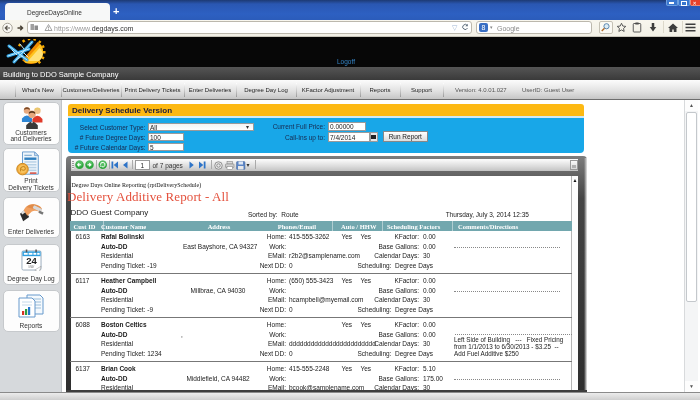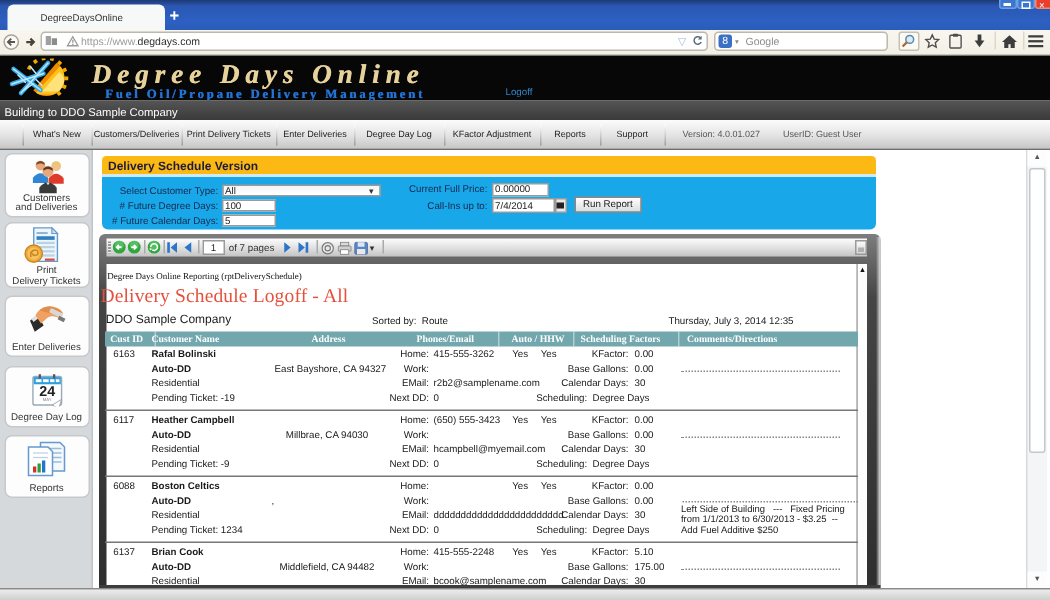--- a/index.html
+++ b/index.html
@@ -137,22 +137,20 @@
     <g stroke="#bfe8fa" stroke-width="2" stroke-linecap="round">
       <line x1="52" y1="6" x2="16" y2="46"></line>
       <line x1="6" y1="14" x2="42" y2="42"></line>
       <line x1="4" y1="34" x2="46" y2="20"></line>
       <line x1="12" y1="22" x2="22" y2="32"></line>
       <line x1="28" y1="10" x2="36" y2="20"></line>
       <line x1="20" y1="42" x2="32" y2="34"></line>
       <line x1="36" y1="28" x2="44" y2="36"></line>
     </g>
   </svg>
-  <div class="abs lbl" style="left:61px;top:38.5px;font-size:18px;font-weight:bold;font-style:italic;font-family:'Liberation Serif',serif;color:#e6d29a;letter-spacing:4.0px;text-shadow:0.4px 0 0 #e6d29a;">Degree Days Online</div>
-  <div class="abs lbl" style="left:70px;top:56.5px;font-size:8.5px;font-weight:bold;font-family:'Liberation Serif',serif;color:#2273d4;letter-spacing:1.9px;text-shadow:0.3px 0 0 #2273d4;">Fuel Oil/Propane Delivery Management</div>
   <div class="abs lbl" style="left:337px;top:58px;font-size:6.5px;color:#3585c6;">Logoff</div>
 
   <div class="abs" style="left:0;top:66.5px;width:700px;height:13.5px;background:linear-gradient(#555,#3a3a3a);"></div>
   <div class="abs lbl" style="left:3px;top:69.5px;font-size:7.5px;color:#fff;">Building to DDO Sample Company</div>
 
   <div class="abs" style="left:0;top:80px;width:700px;height:20px;background:linear-gradient(#fcfcfc,#e3e3e3 55%,#c6c6c6);border-bottom:1px solid #6e6e6e;box-sizing:border-box;"></div>
   <div id="menu">
       <div class="abs lbl" style="left:15px;top:86.5px;width:46px;text-align:center;font-size:6px;color:#222;">What's New</div>
       <div class="abs" style="left:15px;top:83px;width:1px;height:14px;background:linear-gradient(#fff,#9a9a9a);"></div>
       <div class="abs lbl" style="left:61px;top:86.5px;width:60px;text-align:center;font-size:6px;color:#222;">Customers/Deliveries</div>
@@ -352,22 +350,22 @@
 
   <div class="abs" style="left:570px;top:159.5px;width:7.5px;height:10px;background:linear-gradient(#fafafa,#d8d8d8);border:1px solid #9a9a9a;box-sizing:border-box;"></div>
   <div class="abs" style="left:571.5px;top:165px;width:4px;height:3px;background:#b0b0b0;"></div>
 
   <div class="abs" style="left:70.5px;top:175.5px;width:500.5px;height:214.5px;background:#fff;"></div>
 
   <div class="abs" style="left:571px;top:175.5px;width:7px;height:214.5px;background:#fdfdfd;border-left:1px solid #b5b5b5;box-sizing:border-box;"></div>
   <div class="abs lbl" style="left:572.5px;top:176.5px;font-size:5px;color:#111;">▲</div>
 
   <div class="abs lbl" style="left:71.5px;top:182px;font-size:6px;font-family:'Liberation Serif',serif;color:#111;">Degree Days Online Reporting (rptDeliverySchedule)</div>
-  <div class="abs lbl" style="left:67px;top:189px;font-size:13px;font-family:'Liberation Serif',serif;color:#e4513d;letter-spacing:0.1px;">Delivery Schedule Logoff - All</div>
-  <div class="abs lbl" style="left:70.5px;top:207.5px;font-size:8px;color:#1a1a1a;">DDO Sample Company</div>
+  <div class="abs lbl" style="left:67px;top:189px;font-size:13px;font-family:'Liberation Serif',serif;color:#e4513d;letter-spacing:0.1px;">Delivery Additive Report - All</div>
+  <div class="abs lbl" style="left:70.5px;top:207.5px;font-size:8px;color:#1a1a1a;">DDO Guest Company</div>
   <div class="abs lbl" style="left:248px;top:210.5px;font-size:6.5px;color:#1a1a1a;">Sorted by:&nbsp; Route</div>
   <div class="abs lbl" style="left:404px;top:210.5px;width:125px;text-align:right;font-size:6.5px;color:#1a1a1a;">Thursday, July 3, 2014 12:35</div>
 
   <div class="abs" style="left:70px;top:221px;width:502px;height:9.5px;background:#72a7ae;"></div>
   <div class="abs lbl" style="left:73.5px;top:222.5px;font-size:6.5px;font-weight:bold;font-family:'Liberation Serif',serif;color:#fff;">Cust ID</div>
   <div class="abs lbl" style="left:101px;top:222.5px;font-size:6.5px;font-weight:bold;font-family:'Liberation Serif',serif;color:#fff;">Customer Name</div>
   <div class="abs lbl" style="left:183px;top:222.5px;width:72px;text-align:center;font-size:6.5px;font-weight:bold;font-family:'Liberation Serif',serif;color:#fff;">Address</div>
   <div class="abs lbl" style="left:200px;top:222.5px;width:116px;text-align:right;font-size:6.5px;font-weight:bold;font-family:'Liberation Serif',serif;color:#fff;">Phones/Email</div>
   <div class="abs lbl" style="left:341px;top:222.5px;font-size:6.5px;font-weight:bold;font-family:'Liberation Serif',serif;color:#fff;">Auto / HHW</div>
   <div class="abs lbl" style="left:387px;top:222.5px;font-size:6.5px;font-weight:bold;font-family:'Liberation Serif',serif;color:#fff;">Scheduling Factors</div>

